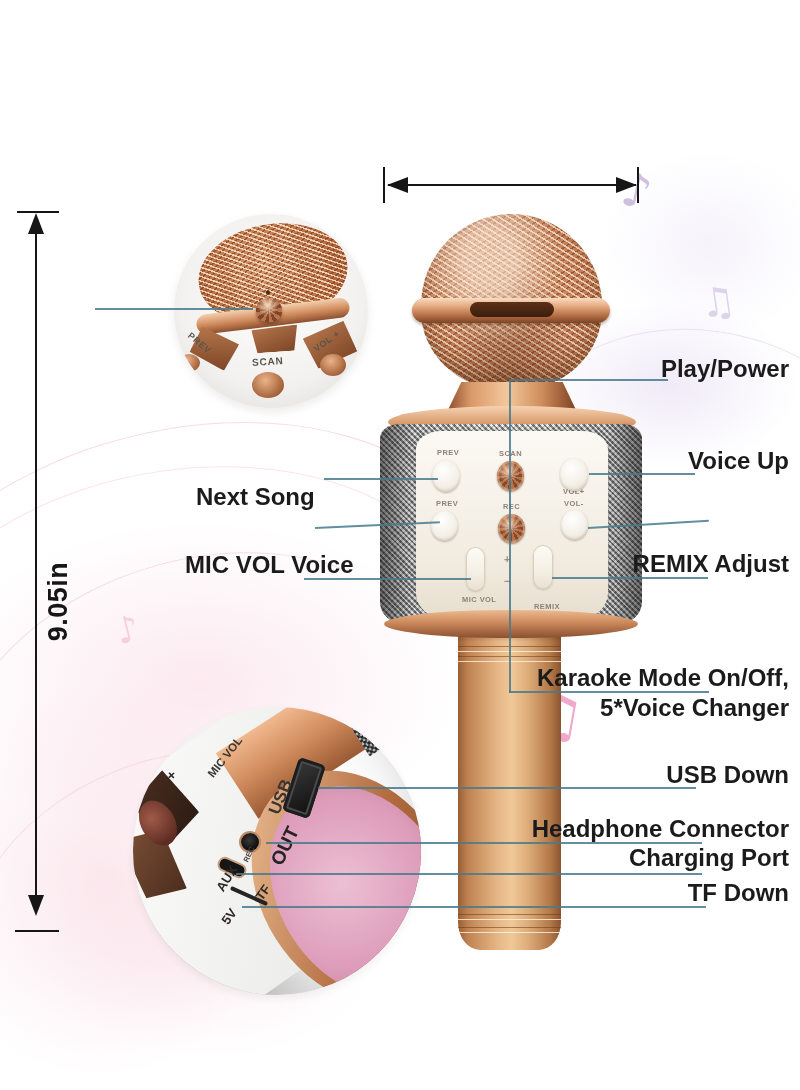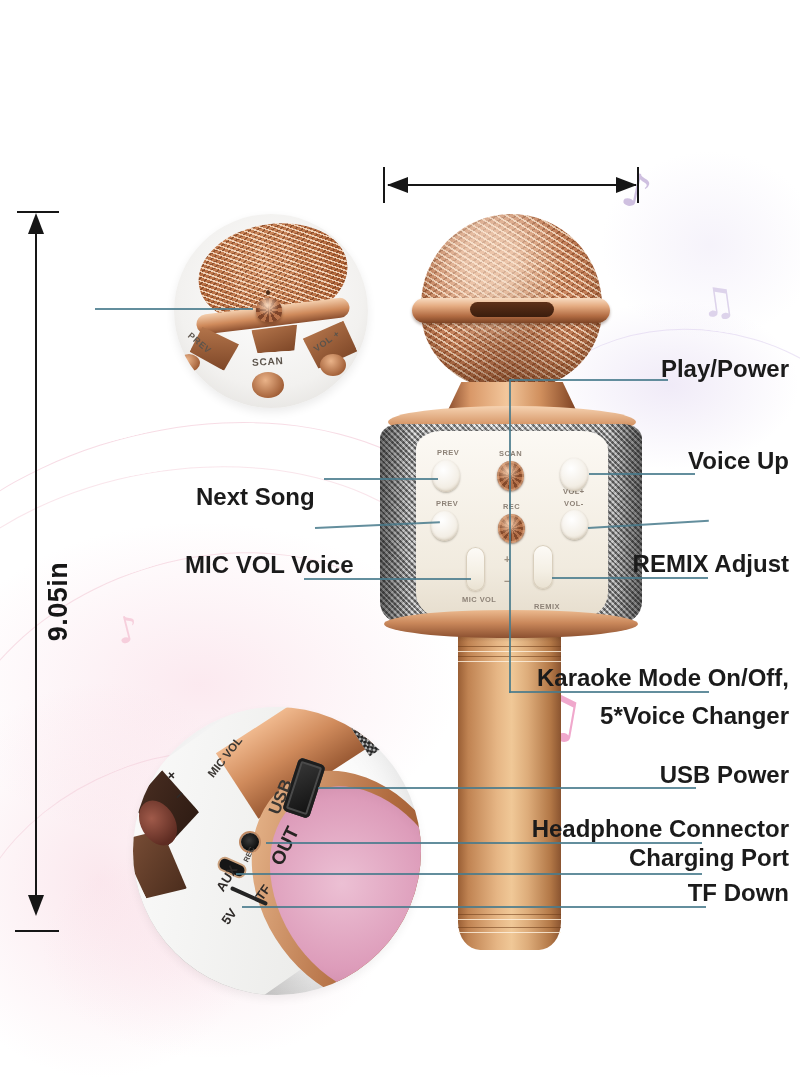--- a/index.html
+++ b/index.html
@@ -43,21 +43,21 @@
   .dim-h-label{left:388px;top:134px;width:250px;text-align:center;}
   .dim-v-label{left:-22px;top:586px;width:160px;text-align:center;transform:rotate(-90deg);}
 
   
   .callout{position:absolute;z-index:6;font-weight:bold;font-size:24px;color:#1b1b1b;white-space:nowrap;}
   .cR{right:11px;text-align:right;}
   .lab-power{left:68px;top:276px;}
   .lab-next{left:196px;top:483px;}
   .lab-micvol{left:185px;top:551px;}
   .lab-play{top:355px;} .lab-volup{top:447px;} .lab-voldown{top:495px;}
-  .lab-remix{top:550px;} .lab-kar1{top:664px;} .lab-kar2{top:694px;margin-top:8px;}
+  .lab-remix{top:550px;} .lab-kar1{top:664px;} .lab-kar2{top:694px;}
   .lab-usb{top:761px;} .lab-head{top:815px;} .lab-chg{top:844px;} .lab-tf{top:879px;}
 
   
   .pline{position:absolute;z-index:4;height:2px;background:rgba(72,122,140,.85);transform-origin:left center;}
   .pl-power{left:95px;top:308px;width:158px;}
   .pl-play{left:509px;top:379px;width:159px;}
   .pl-vert{left:509px;top:379px;width:2px;height:314px;}
   .pl-kar{left:509px;top:691px;width:200px;}
   .pl-volup{left:589px;top:473px;width:106px;}
   .pl-voldown{left:588px;top:527px;width:121px;transform:rotate(-3.4deg);}
@@ -324,18 +324,18 @@
   <div class="pline pl-aux"></div>
   <div class="pline pl-tf"></div>
 
   <div class="callout lab-next">Next Song</div>
   <div class="callout lab-micvol">MIC VOL Voice</div>
   <div class="callout cR lab-play">Play/Power</div>
   <div class="callout cR lab-volup">Voice Up</div>
   <div class="callout cR lab-kar1">Karaoke Mode On/Off,</div>
   <div class="callout cR lab-remix">REMIX Adjust</div>
   <div class="callout cR lab-kar2">5*Voice Changer</div>
-  <div class="callout cR lab-usb">USB Power</div>
+  <div class="callout cR lab-usb">USB Down</div>
   <div class="callout cR lab-chg">Charging Port</div>
   <div class="callout cR lab-head">Headphone Connector</div>
   <div class="callout cR lab-tf">TF Down</div>
 
 </div>
 
 </body></html>

